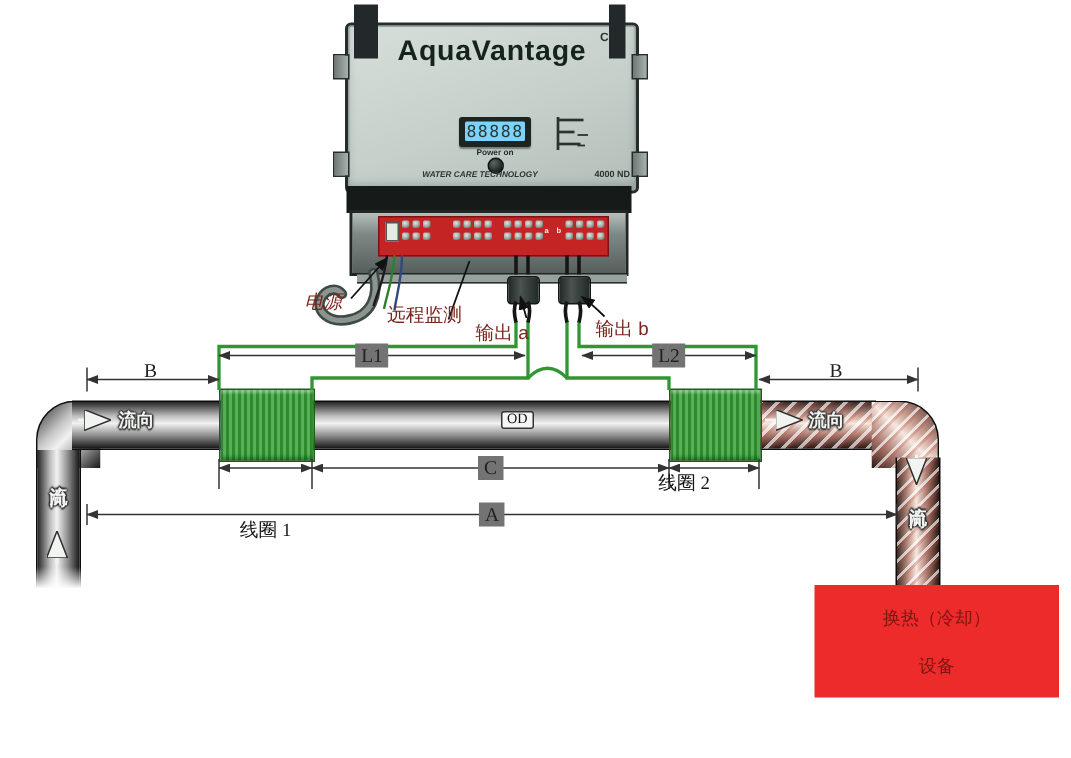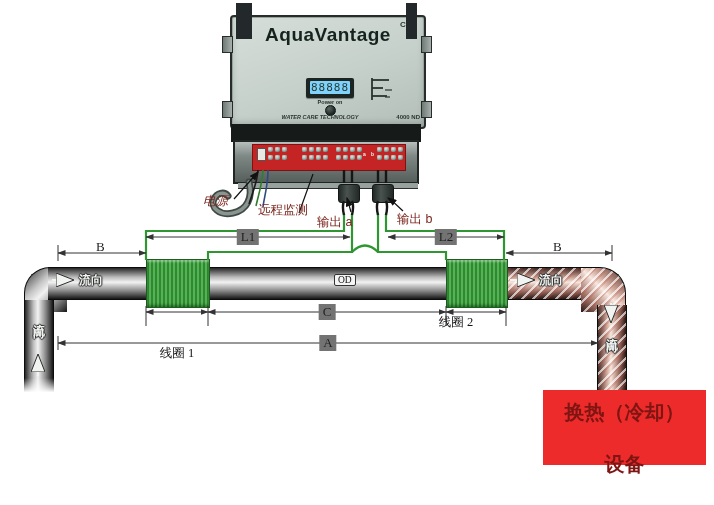--- a/index.html
+++ b/index.html
@@ -79,21 +79,21 @@
   .coil-lbl{font-family:"Liberation Serif",serif;font-size:12.5px;color:#141414;transform:translateX(-50%);}
   .flow{font-size:12px;color:#f1f4f1;font-weight:bold;
     text-shadow:-1px 0 1px #2c2c2c,1px 0 1px #2c2c2c,0 -1px 1px #2c2c2c,0 1px 1px #2c2c2c;}
   .flow-v{writing-mode:vertical-rl;text-orientation:upright;letter-spacing:2px;}
   .od-box{background:#f5f5f5;border:1px solid #333;border-radius:2px;padding:0 3px;
     font-family:"Liberation Serif",serif;font-size:9.5px;color:#111;z-index:5;}
 
   
   .heatbox{position:absolute;left:543px;top:390px;width:163px;height:75px;background:var(--heat-red,#ee2b2b);z-index:1;
     display:flex;flex-direction:column;justify-content:center;align-items:center;gap:2px;}
-  .heatbox div{font-size:20px;font-weight:bold;color:var(--heat-text,#7d1512);line-height:30px;margin-top:20px;}
+  .heatbox div{font-size:12px;font-weight:normal;color:var(--heat-text,#7d1512);line-height:30px;}
   .title{position:absolute;left:140px;top:458px;width:400px;text-align:center;z-index:5;
     font-size:20px;color:#000;letter-spacing:2px;}
 </style>
 </head>
 <body>
 
 <div id="canvas">
 
   <div class="elbow-l"></div>
   <div class="pipe-h" style="left:48px;width:460px;"></div>

